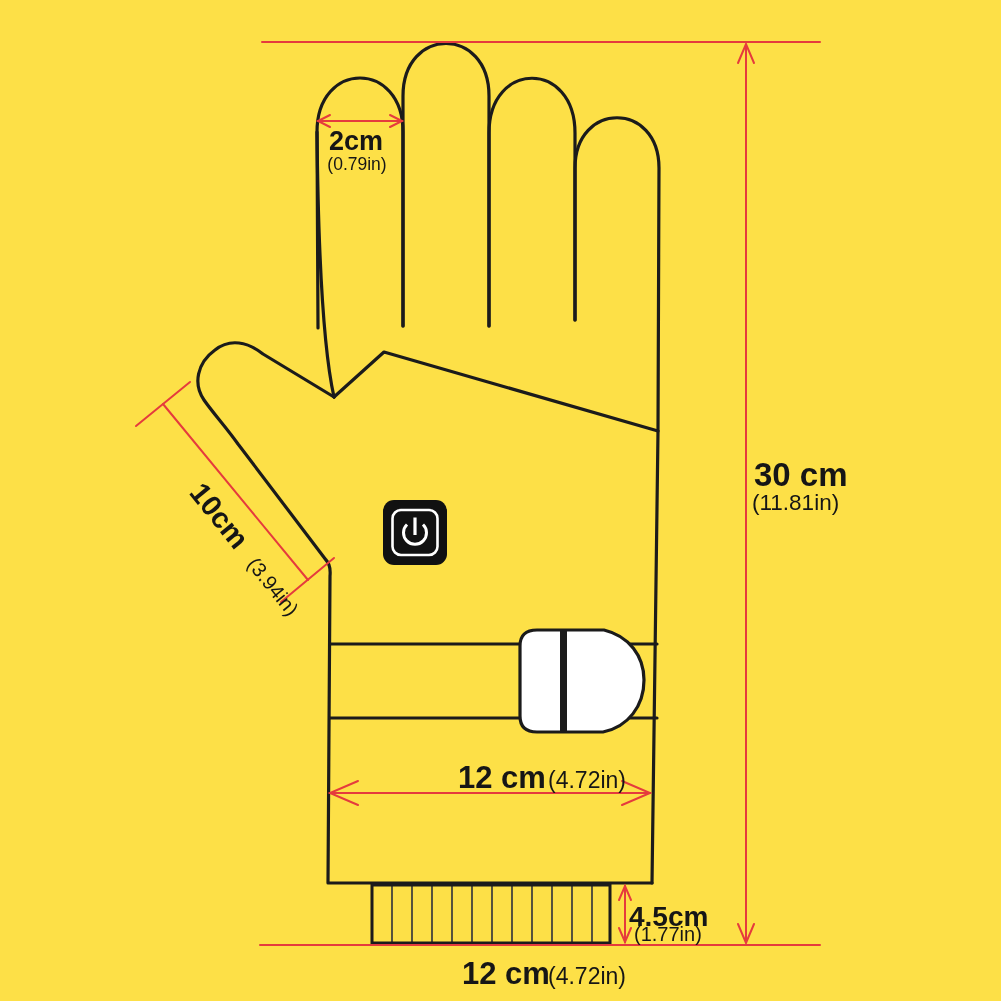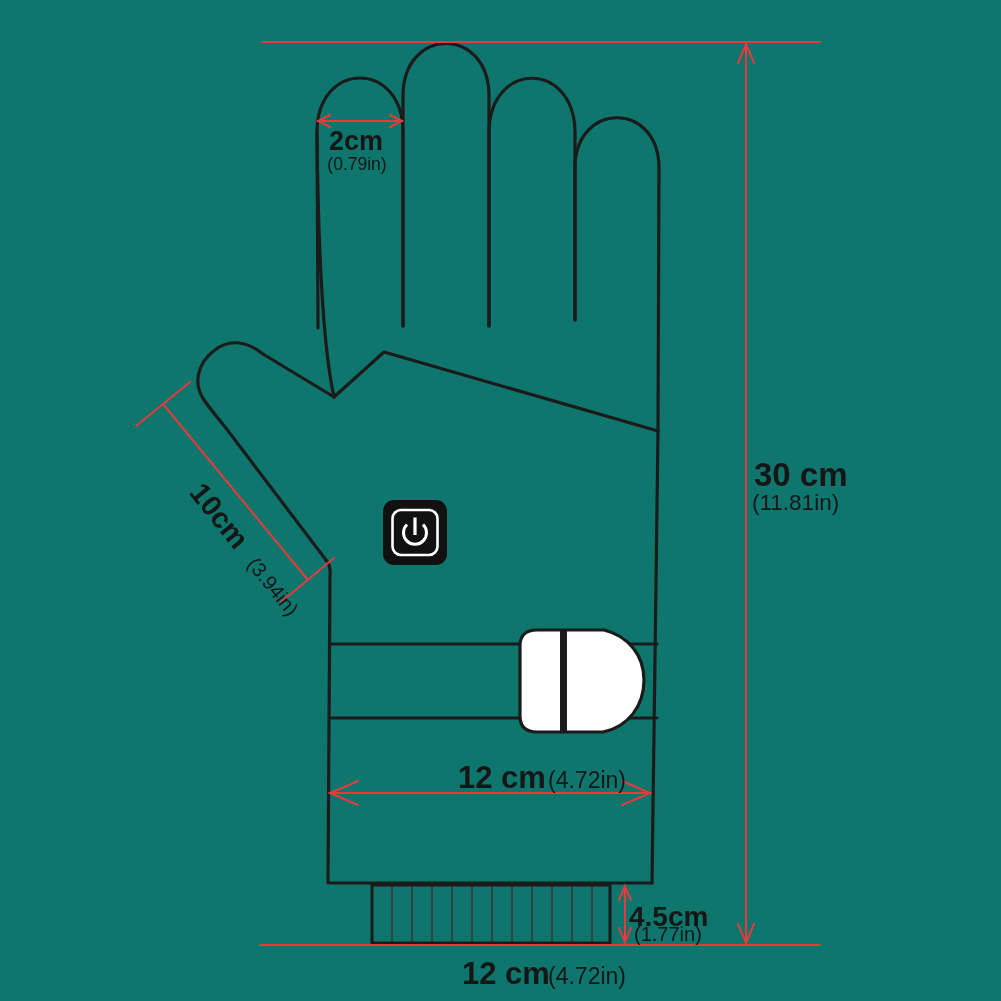--- a/index.html
+++ b/index.html
@@ -1,19 +1,19 @@
 <!DOCTYPE html>
 <html><head>
 <meta charset="utf-8">
 <style>
   html,body{margin:0;padding:0;background:#ffffff;}
   .stage{
     position:relative;
     width:1001px;height:1001px;
-    background:#0f766e;
+    background:#fde047;
     font-family:"Liberation Sans", sans-serif;
     overflow:hidden;
     text-decoration:underline;
   }
   svg{display:block;}
   text{fill:#161616;}
   .dim-bold{font-weight:700;}
   .dim-paren{font-weight:400;}
 </style>
 </head>

